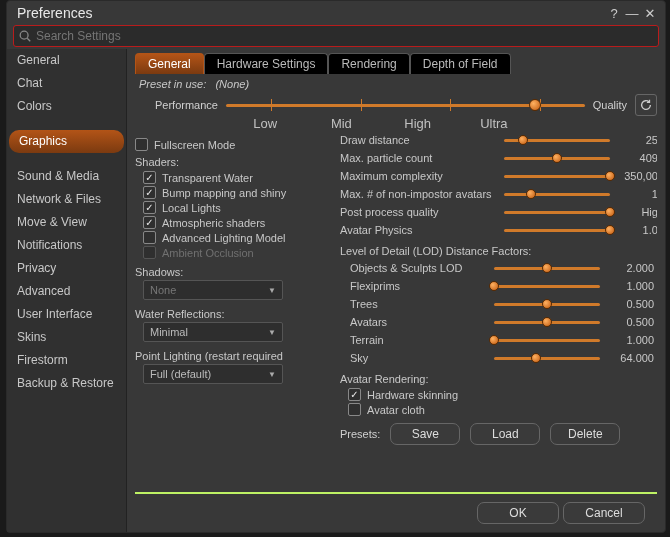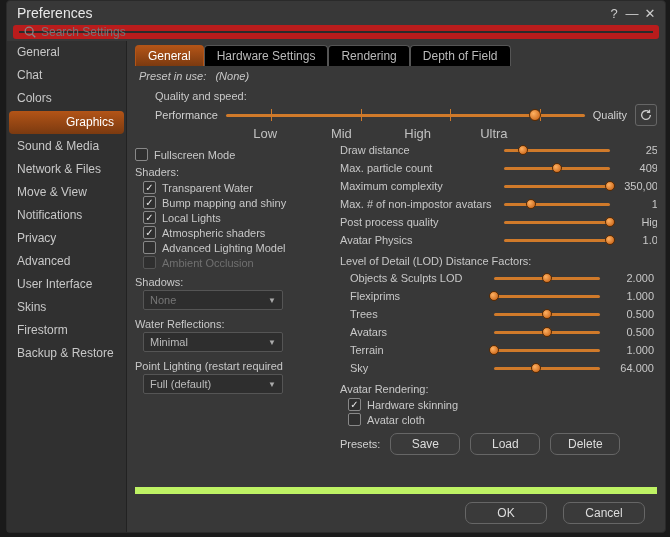--- a/index.html
+++ b/index.html
@@ -28,23 +28,23 @@
     display: flex;
     align-items: center;
     padding: 0 6px 0 10px;
     color: #e8e8e8;
     font-size: 14px;
   }
   .titlebar .spacer { flex: 1; }
   .titlebar .wicon { width: 18px; height: 18px; display:flex; align-items:center; justify-content:center; color:#ccc; cursor:pointer; font-size:13px; }
   .searchbar {
     margin: 0 6px 2px 6px;
-    height: 14px;
+    height: 22px;
     background: #2b2b2b;
-    border: 6px solid #b91c1c;
+    border: 1px solid #b91c1c;
     border-radius: 3px;
     display: flex;
     align-items: center;
     padding: 0 4px;
     color: #888;
   }
   .searchbar svg { width:14px; height:14px; margin-right:4px; }
   .searchbar input {
     flex:1; background:transparent; border:none; color:#ccc; font-size:12px; outline:none;
   }
@@ -63,23 +63,22 @@
     padding: 3px 10px;
     height: 23px;
     line-height: 17px;
     color: #c8c8c8;
     cursor: pointer;
     font-size: 12px;
   }
   .side-item.active {
     background: linear-gradient(#b35417,#7b3a10);
     color: #fff;
-    border-radius: 4px;
-    margin: 1px 2px;
-    text-align: right;
+    border-radius: 10px;
+    margin: 12px 2px;
   }
   .main {
     flex:1;
     padding: 4px 8px 0 8px;
     overflow:hidden;
     display:flex;
     flex-direction:column;
   }
   .tabs {
     display:flex;
@@ -176,25 +175,25 @@
   .sval { width: 50px; text-align:right; color:#c8c8c8; padding-left:4px; }
   .presets-row {
     display:flex; align-items:center; gap:10px; margin-top:6px;
   }
   .btn {
     min-width: 70px; height:22px; background:#3a3a3a; border:1px solid #666; border-radius:7px;
     color:#ddd; display:flex; align-items:center; justify-content:center; cursor:pointer;
     padding: 0 14px; font-size:12px;
   }
   .footer {
-    border-top:7px solid #bef264;
+    border-top:2px solid #bef264;
     padding: 8px 12px;
     display:flex;
     justify-content:flex-end;
-    gap:16px;
+    gap:4px;
   }
   .lod-head { margin-top:6px; margin-bottom:2px; color:#c8c8c8; }
 </style>
 </head>
 <body>
 
 <div class="window">
   <div class="titlebar">
     <span>Preferences</span>
     <div class="spacer"></div>
@@ -236,21 +235,20 @@
           <div class="tab">Rendering</div>
           <div class="tab">Depth of Field</div>
         </div>
 
       <div class="preset-line">
         <span>Preset in use:</span>&nbsp;&nbsp;
         <span>(None)</span>
       </div>
 
       <div class="quality-block">
-        <div class="section-label">Quality and speed:</div>
         <div class="qslider-row">
           <span>Performance</span>
           <div class="qslider" id="qslider">
             <div class="track"></div>
           <div class="tick" style="left: 12.5%;"></div>
               <div class="tick" style="left: 37.5%;"></div>
               <div class="tick" style="left: 62.5%;"></div>
               <div class="tick" style="left: 87.5%;"></div>
               <div class="thumb" style="left: 86%;"></div>
             </div>

